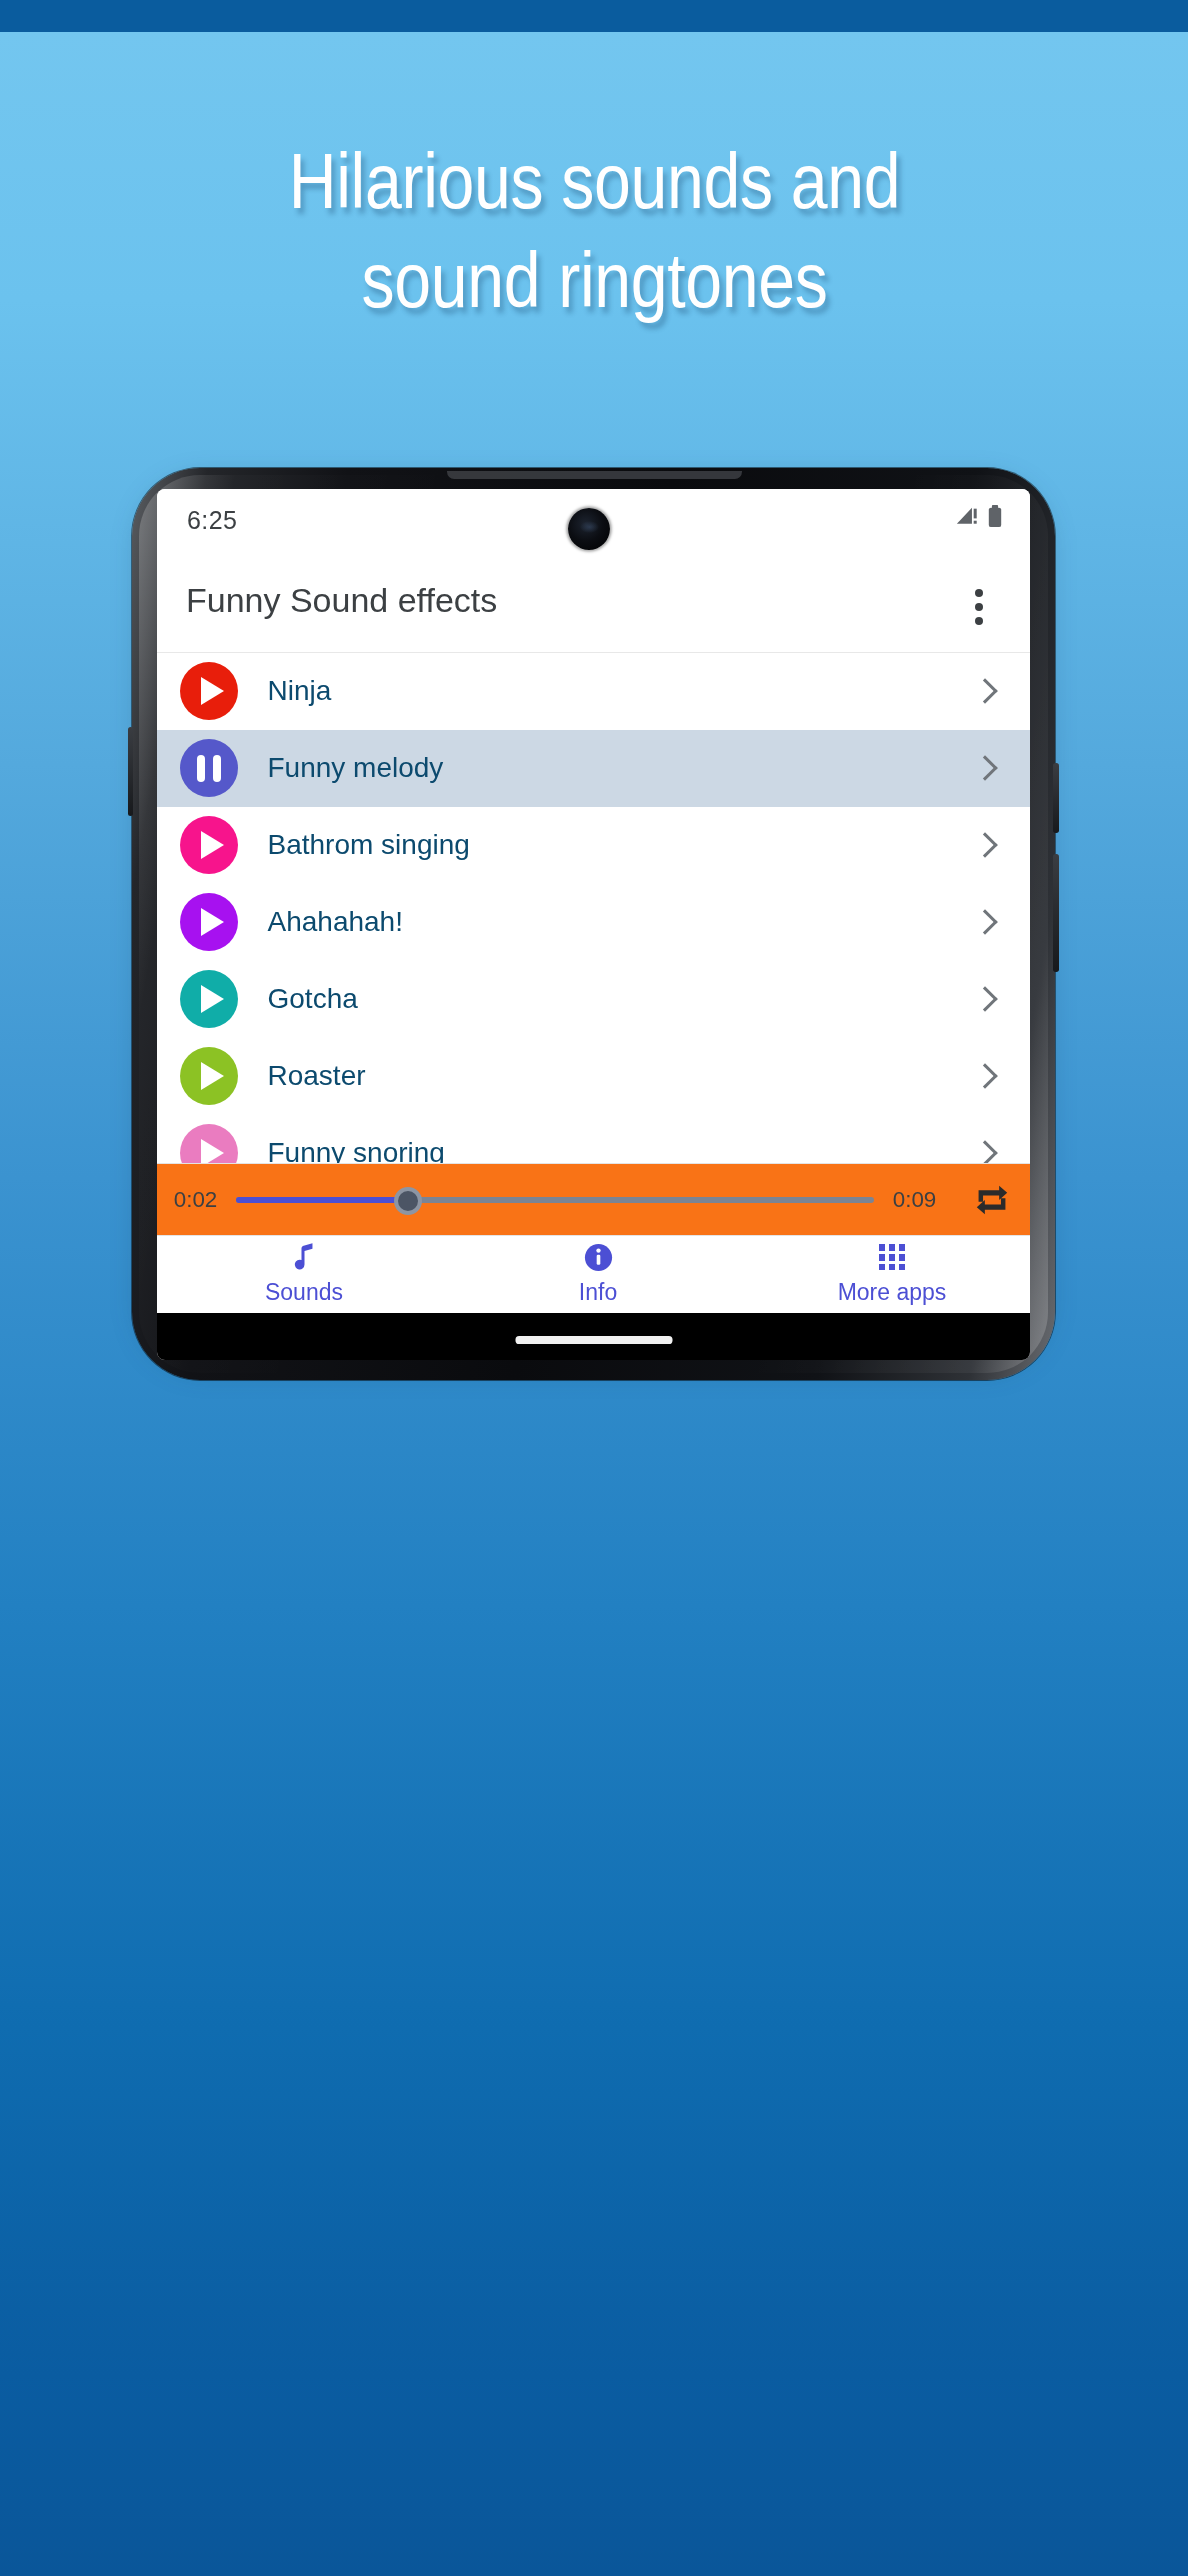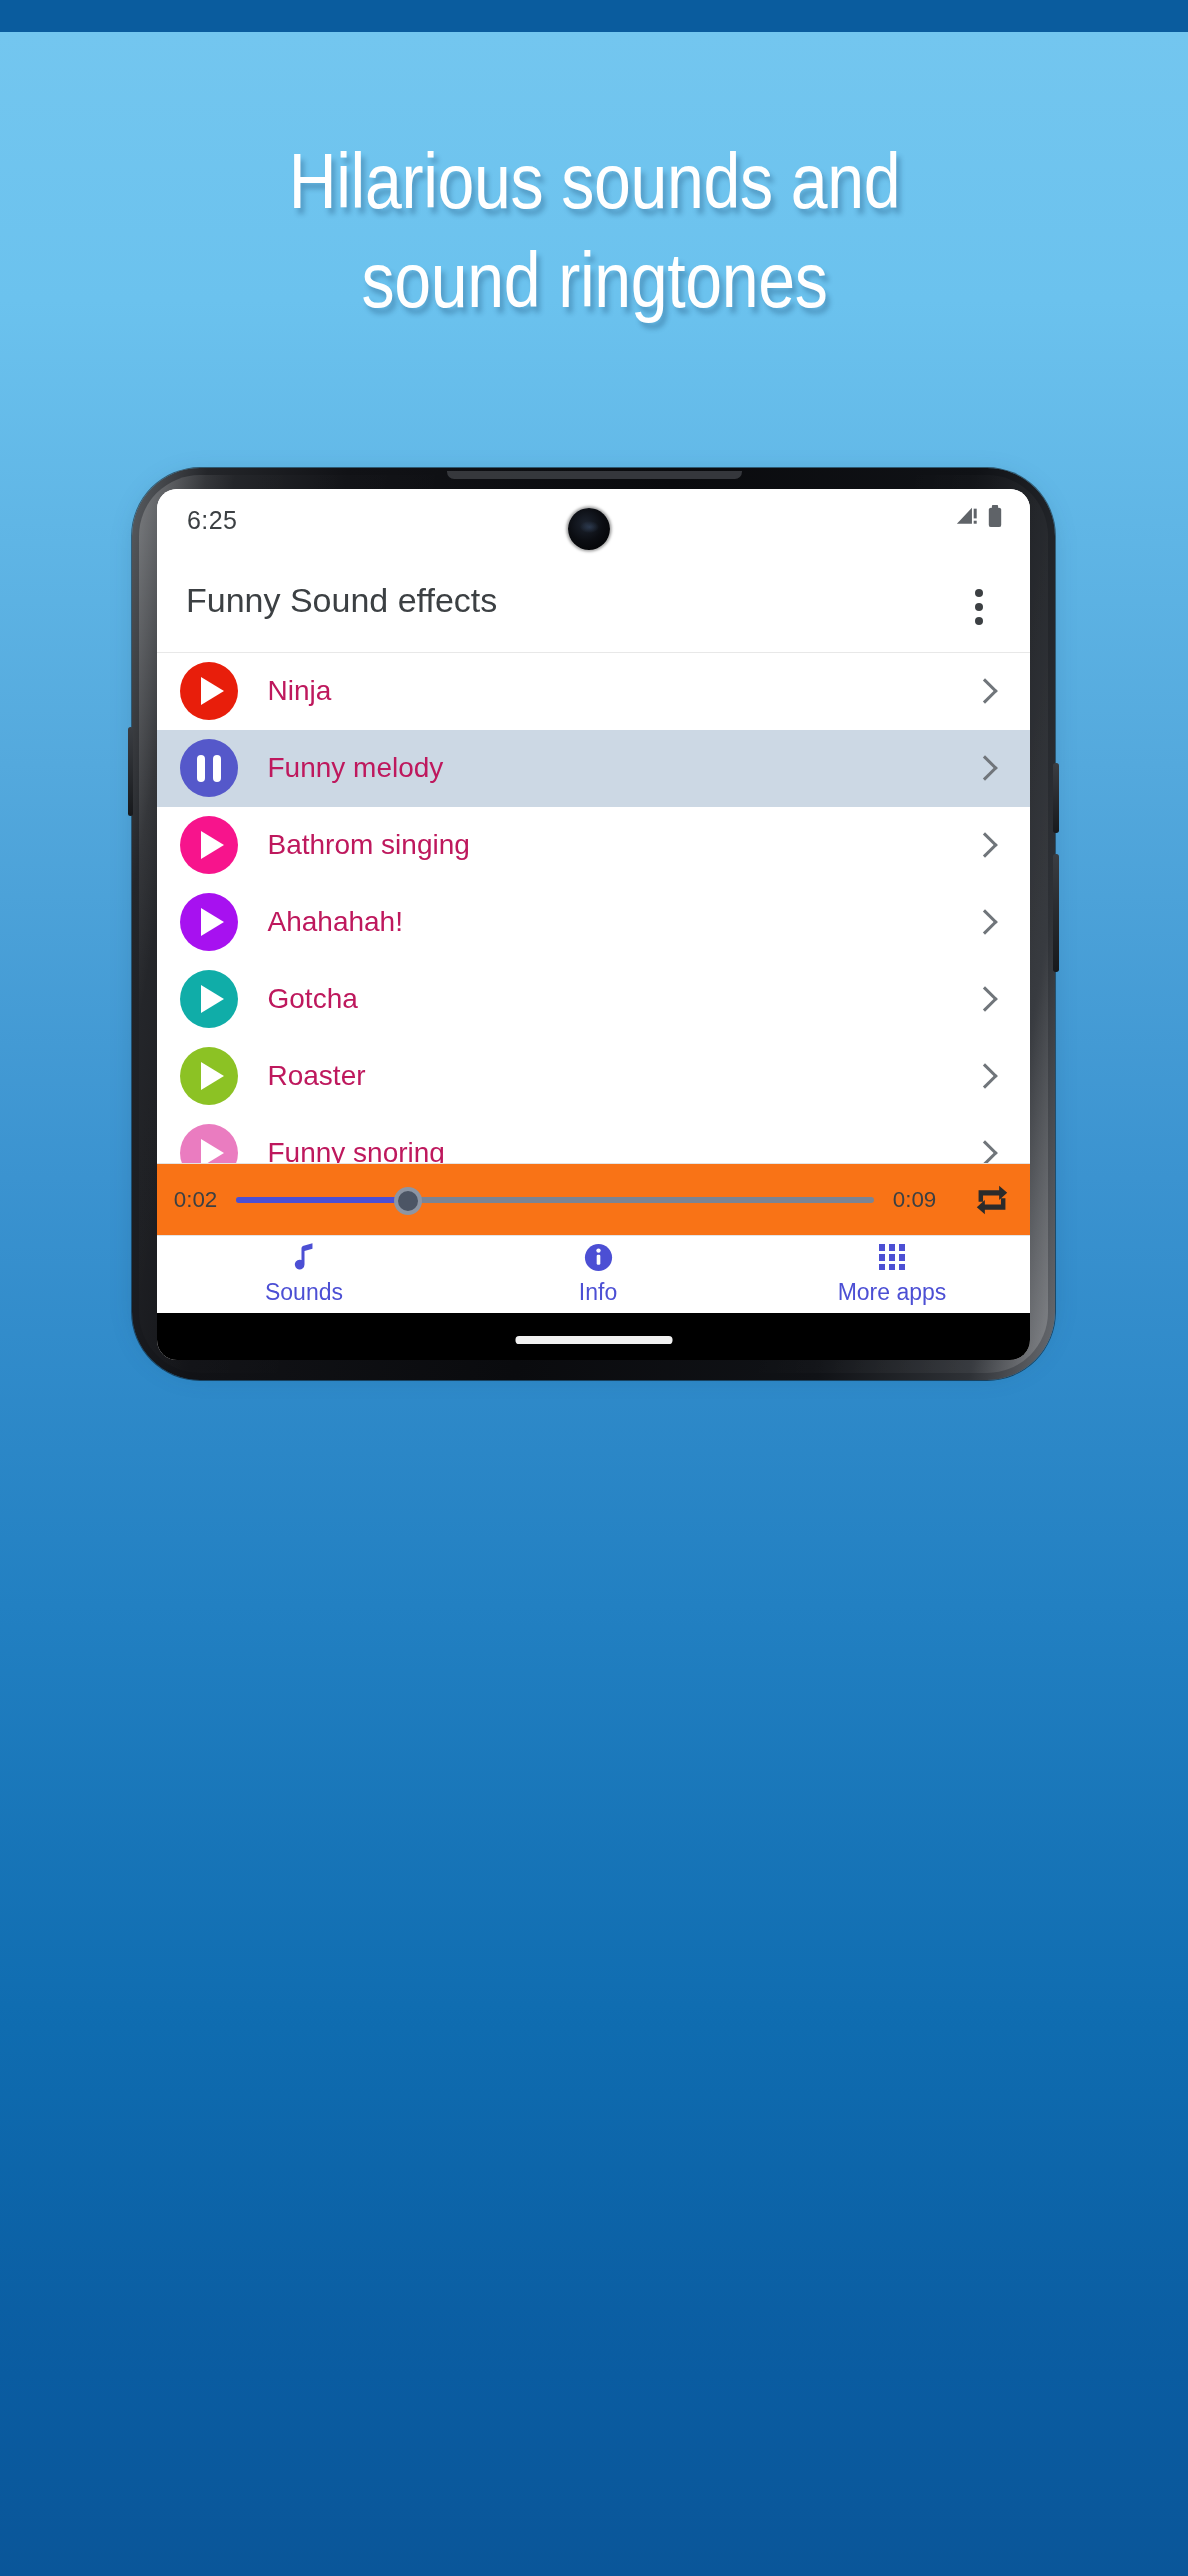--- a/index.html
+++ b/index.html
@@ -108,21 +108,21 @@
     background: linear-gradient(180deg,#3a3d42,#17191c);
   }
 
   
   #app {
     position: absolute;
     left: 25px;
     top: 20.6px;
     width: 873px;
     height: 871px;
-    border-radius: 20px;
+    border-radius: 8px;
     overflow: hidden;
     background: #ffffff;
   }
 
   
   #statusbar {
     position: relative;
     height: 70px;
     background: #ffffff;
   }
@@ -237,21 +237,21 @@
   .pausebars b {
     display:block;
     width: 8px;
     height: 27px;
     border-radius: 4.5px;
     background: #fff;
   }
   .row .label {
     margin-left: 29.5px;
     font-size: 28px;
-    color: #be185d;
+    color: #0c4a6e;
     flex: 1 1 auto;
     white-space: nowrap;
   }
   .chev {
     margin-right: 36px;
     width: 15px;
     height: 15px;
     border-right: 3.6px solid #70757a;
     border-top: 3.6px solid #70757a;
     transform: rotate(45deg);

